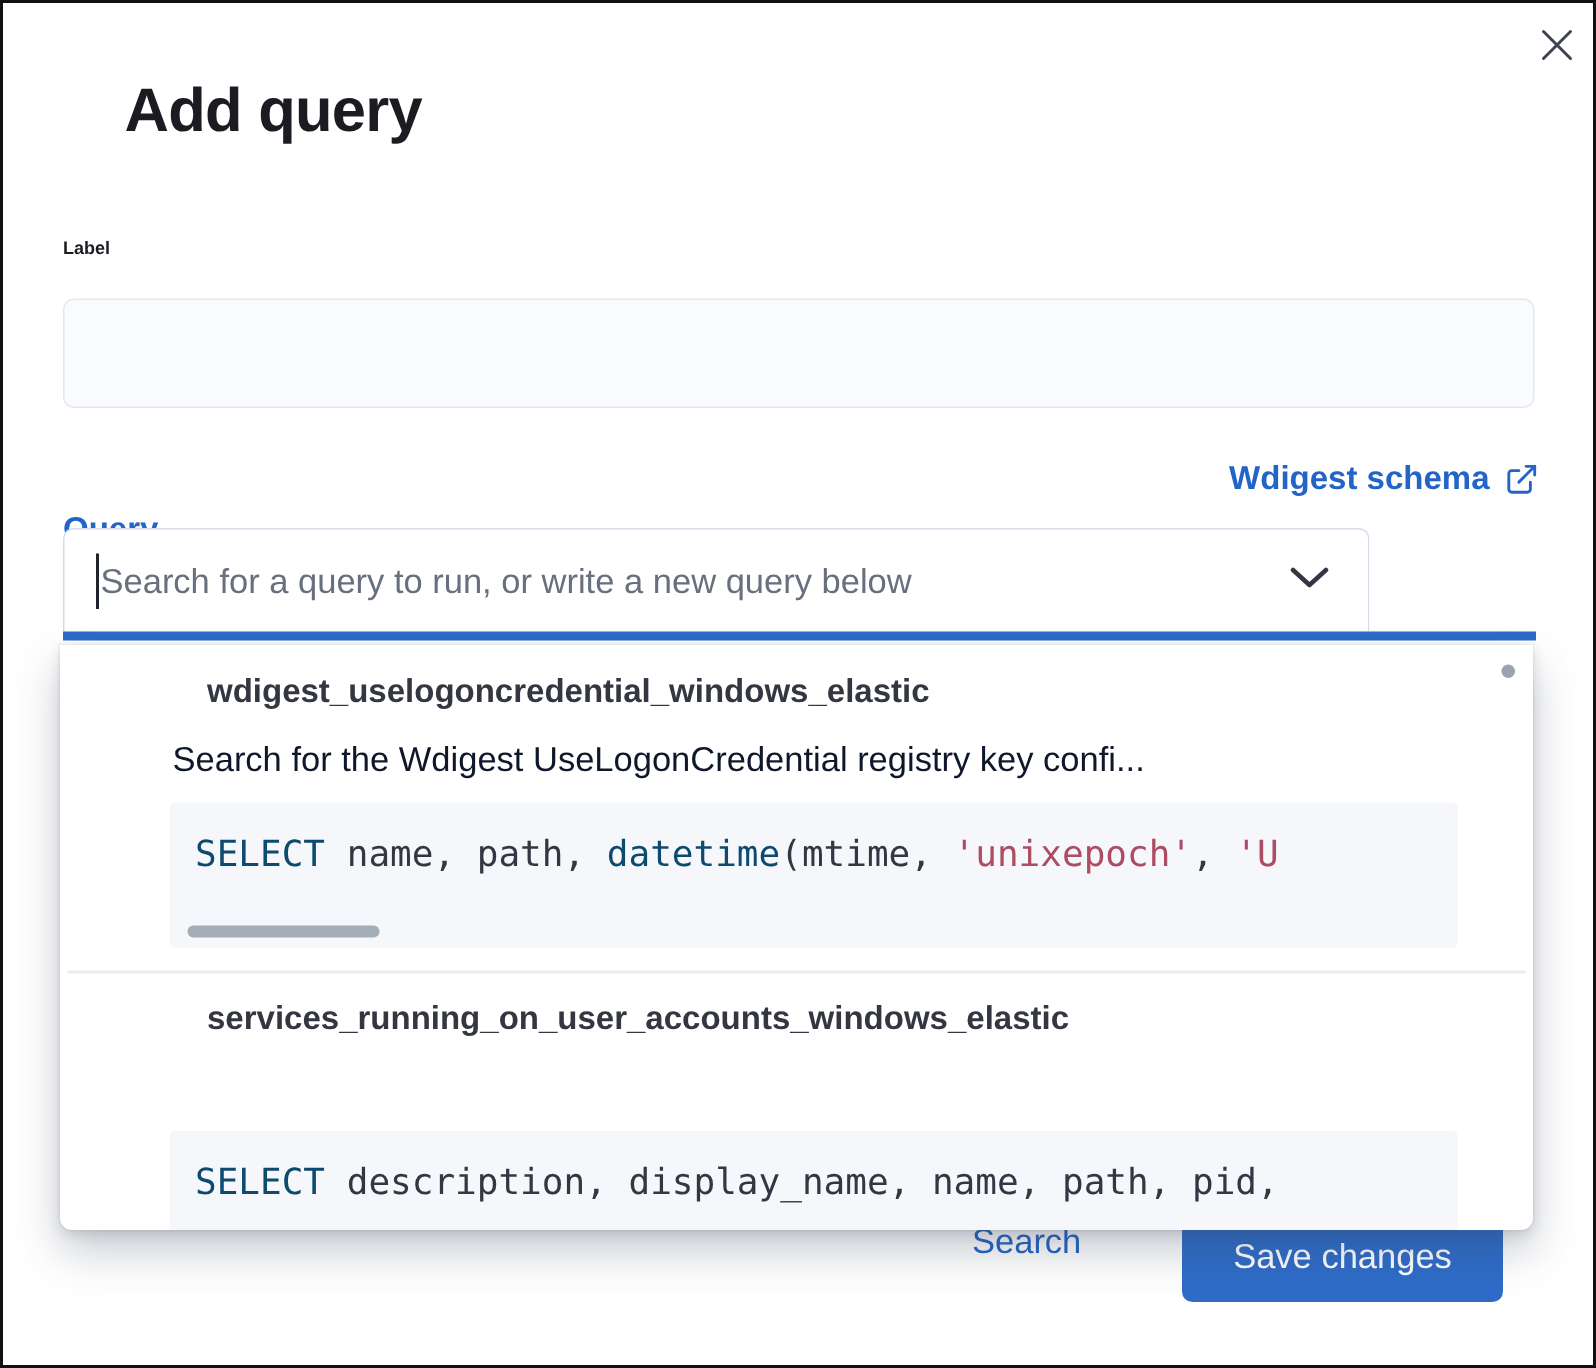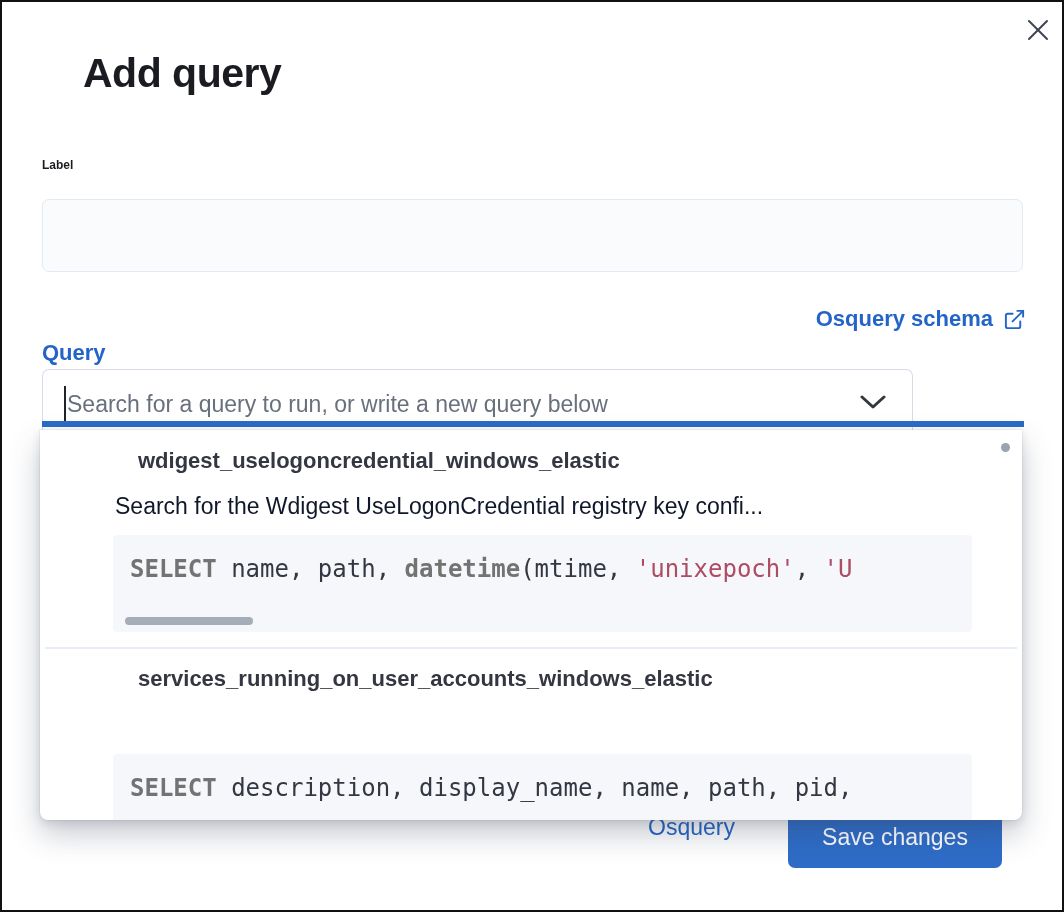--- a/index.html
+++ b/index.html
@@ -12,70 +12,70 @@
 
   .modal-title { position:absolute; left:42px; top:50px; font-size:41px; font-weight:700; color:#1a1c21; letter-spacing:-0.5px;margin-left:41px; }
 
   .field-label { position:absolute; left:42px; top:158px; font-size:12px; font-weight:700; color:#1a1c21; }
   .label-input { position:absolute; left:42px; top:199px; width:981px; height:73px; background:#f9fbfd; border:1px solid #e3e9f3; border-radius:7px; font-size:23px; color:#343741; padding:0 20px; outline:none; }
 
   .query-label { position:absolute; left:42px; top:308px; font-size:22px; font-weight:700; color:#2364c8;margin-top:32px; }
   .schema-link { position:absolute; top:306px; right:38px; display:flex; align-items:center; gap:10px; color:#2364c8; font-size:22px; font-weight:700; cursor:pointer; text-decoration:none; }
   .schema-link svg { display:block; }
 
-  .combobox { position:absolute; left:42px; top:352px; width:871px; height:69px; background:#fff; border:1px solid #d5dce8; border-bottom:none; border-radius:7px 7px 0 0; z-index:4;margin-top:17px; }
+  .combobox { position:absolute; left:42px; top:352px; width:871px; height:69px; background:#fff; border:1px solid #d5dce8; border-bottom:none; border-radius:7px 7px 0 0; z-index:4; }
   .combo-input { position:absolute; left:0; top:0; width:100%; height:100%; border:none; outline:none; background:transparent; padding:0 60px 0 24px; font-size:23px; color:#343741; font-family:"Liberation Sans", sans-serif; }
   .combo-input::placeholder { color:#69707d; opacity:1; }
   .caret { position:absolute; left:21px; top:16px; width:2px; height:37px; background:#1f232b; }
   .chevron { position:absolute; right:26px; top:24px; cursor:pointer; }
 
   .focus-underline { position:absolute; left:42px; top:421px; width:982px; height:6px; background:#2a6bc8; z-index:4; }
 
   .panel { position:absolute; left:40px; top:430px; width:982px; height:390px; background:#fff; border-radius:0 0 8px 8px; box-shadow:0 14px 30px rgba(55,65,85,0.28), 0 3px 8px rgba(55,65,85,0.14), 0 0 0 1px rgba(120,130,150,0.08); overflow:hidden; z-index:5; }
   .panel-scroll-dot { position:absolute; right:12px; top:13px; width:9px; height:9px; border-radius:50%; background:#9aa3af; }
 
   .option { position:absolute; left:0; width:100%; cursor:pointer; }
   .opt-title { position:absolute; left:75px; font-size:22px; font-weight:700; color:#343741; white-space:nowrap; overflow:hidden; max-width:895px;margin-left:23px; }
   .opt-desc { position:absolute; left:75px; font-size:23px; font-weight:400; color:#0f172a; white-space:nowrap; overflow:hidden; max-width:895px; }
   .code-block { position:absolute; left:73px; width:859px; background:#f5f7fa; border-radius:4px; overflow:hidden; }
   .code-line { position:absolute; left:17px; top:20px; font-family:"DejaVu Sans Mono", monospace; font-size:24px; white-space:pre; color:#343741; }
-  .tok-keyword { color:#737373;font-weight:bold; }
+  .tok-keyword { color:#0c4a6e; }
   .tok-plain { color:#343741; }
   .tok-string { color:#ad4c63; }
   .code-scrollbar { position:absolute; left:12px; top:82px; width:128px; height:8px; border-radius:4px; background:#a4adb8; cursor:pointer; }
   .divider { position:absolute; left:5px; top:217px; width:972px; height:2px; background:#e8edf4; }
 
   .cancel-btn { position:absolute; left:648px; top:814px; font-size:23px; font-weight:500; color:#2264c6; cursor:pointer; background:none; border:none; font-family:"Liberation Sans", sans-serif; z-index:1; }
   .save-btn { position:absolute; left:788px; top:806px; width:214px; height:62px; background:#2e6cc8; color:#ffffff; font-size:23px; font-weight:500; border:none; border-radius:7px; cursor:pointer; font-family:"Liberation Sans", sans-serif; z-index:1; }
 </style>
 </head>
 <body>
 
 <div class="stage">
 
-  <button class="cancel-btn">Osquery</button>
+  <button class="cancel-btn">Search</button>
   <button class="save-btn">Save changes</button>
 
   <div class="close-btn">
     <span>
       <svg width="32" height="32" viewBox="0 0 32 32">
         <line x1="7" y1="7" x2="25" y2="25" stroke="#3e4450" stroke-width="2" stroke-linecap="round"></line>
         <line x1="25" y1="7" x2="7" y2="25" stroke="#3e4450" stroke-width="2" stroke-linecap="round"></line>
       </svg>
     </span>
   </div>
 
   <h1 class="modal-title">Add query</h1>
 
   <div class="field-label">Label</div>
   <input class="label-input" type="text" value="" style="">
 
   <div class="query-label">Query</div>
   <a class="schema-link">
-    <span>Osquery schema</span>
+    <span>Wdigest schema</span>
     <span>
       <svg width="23" height="23" viewBox="0 0 24 24" fill="none" stroke="#2364c8" stroke-width="2" stroke-linecap="round" stroke-linejoin="round">
         <path d="M15 3h6v6"></path>
         <path d="M10 14L21 3"></path>
         <path d="M18 14v5a2 2 0 0 1-2 2H5a2 2 0 0 1-2-2V8a2 2 0 0 1 2-2h5"></path>
       </svg>
     </span>
   </a>
 
   <div class="combobox">

